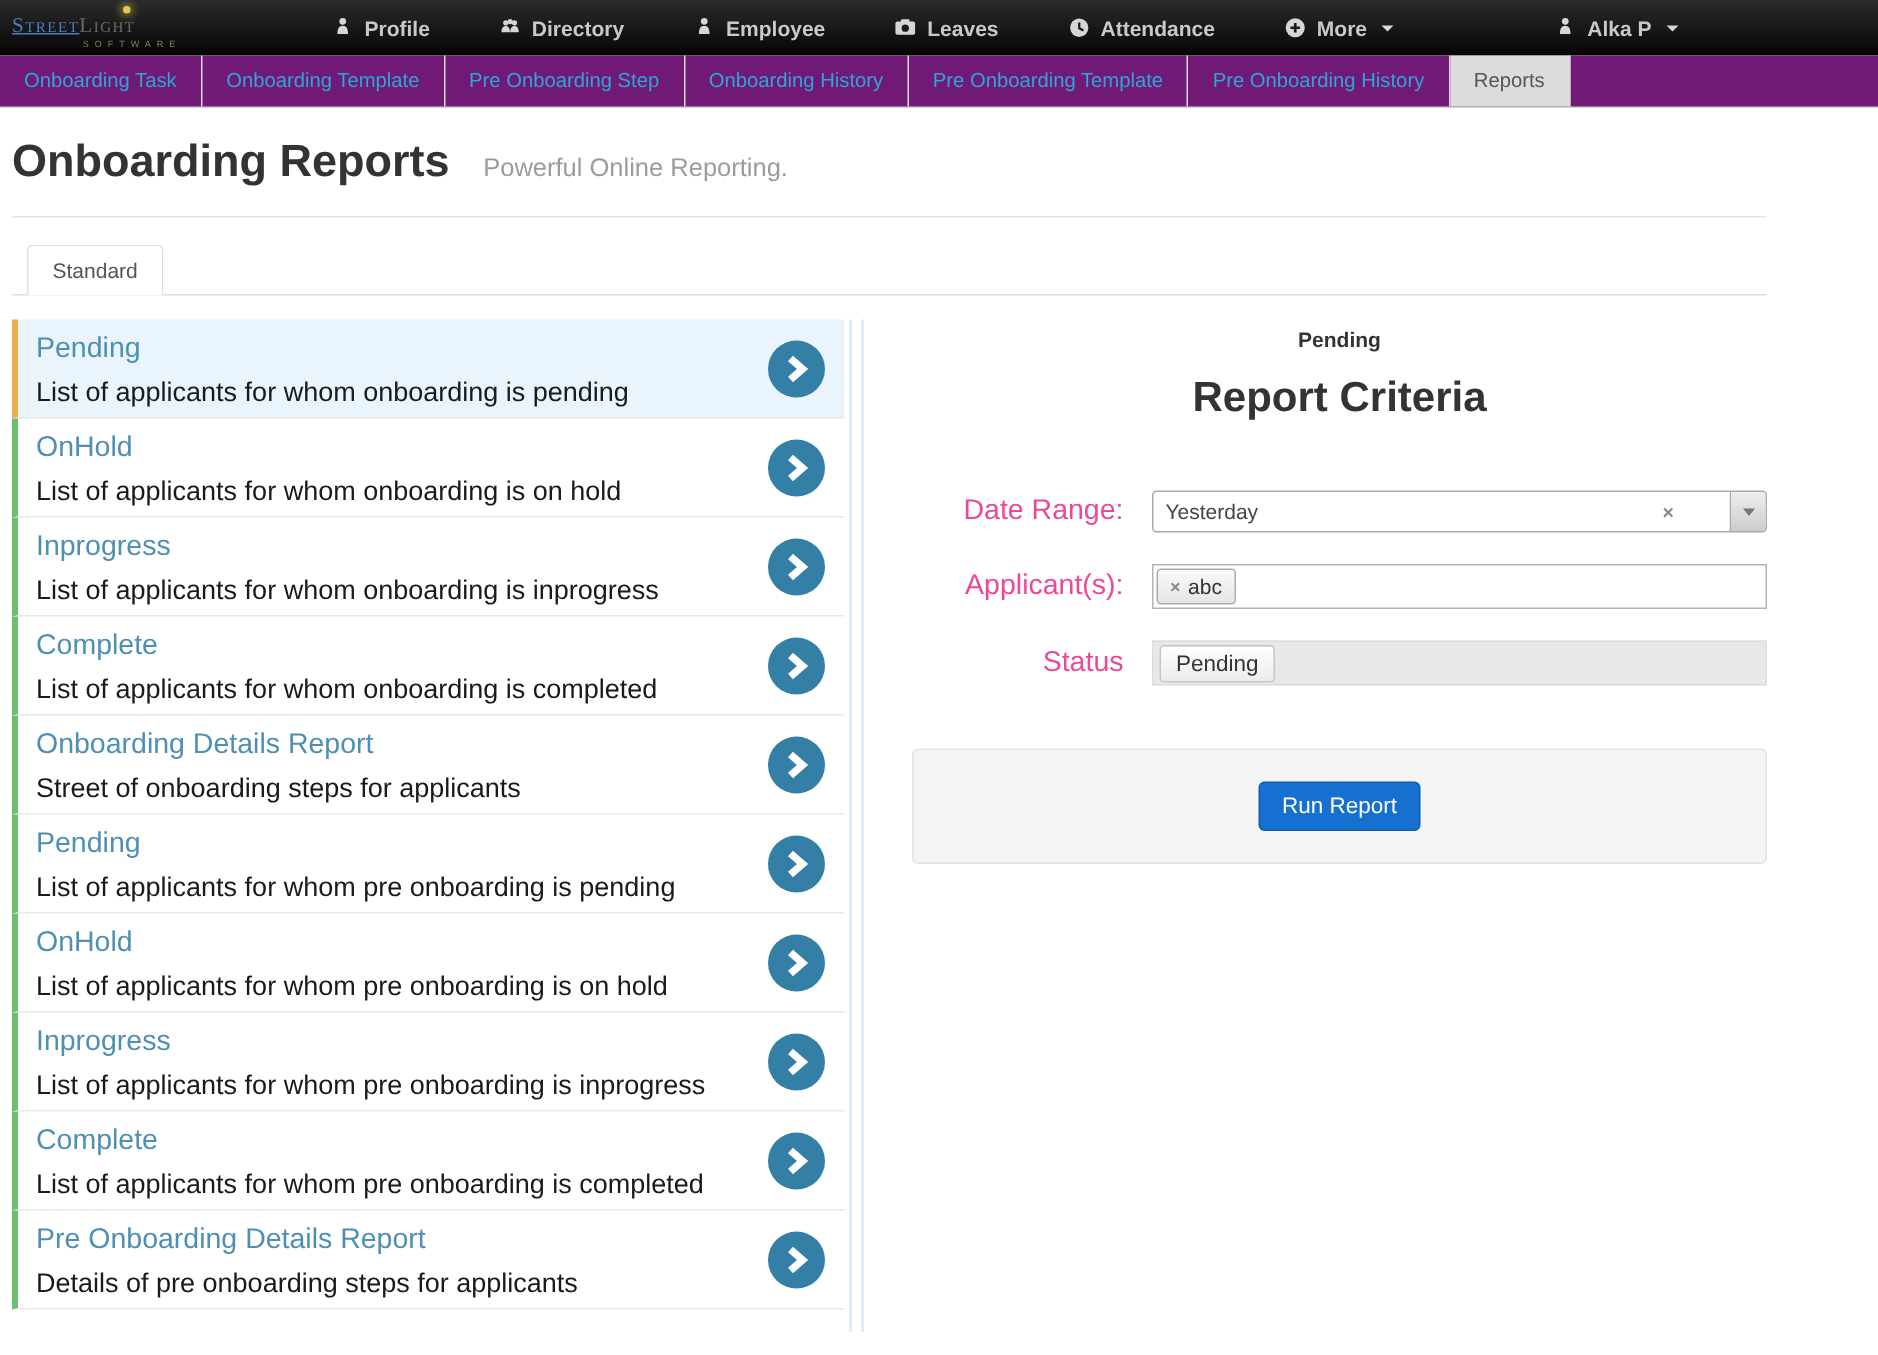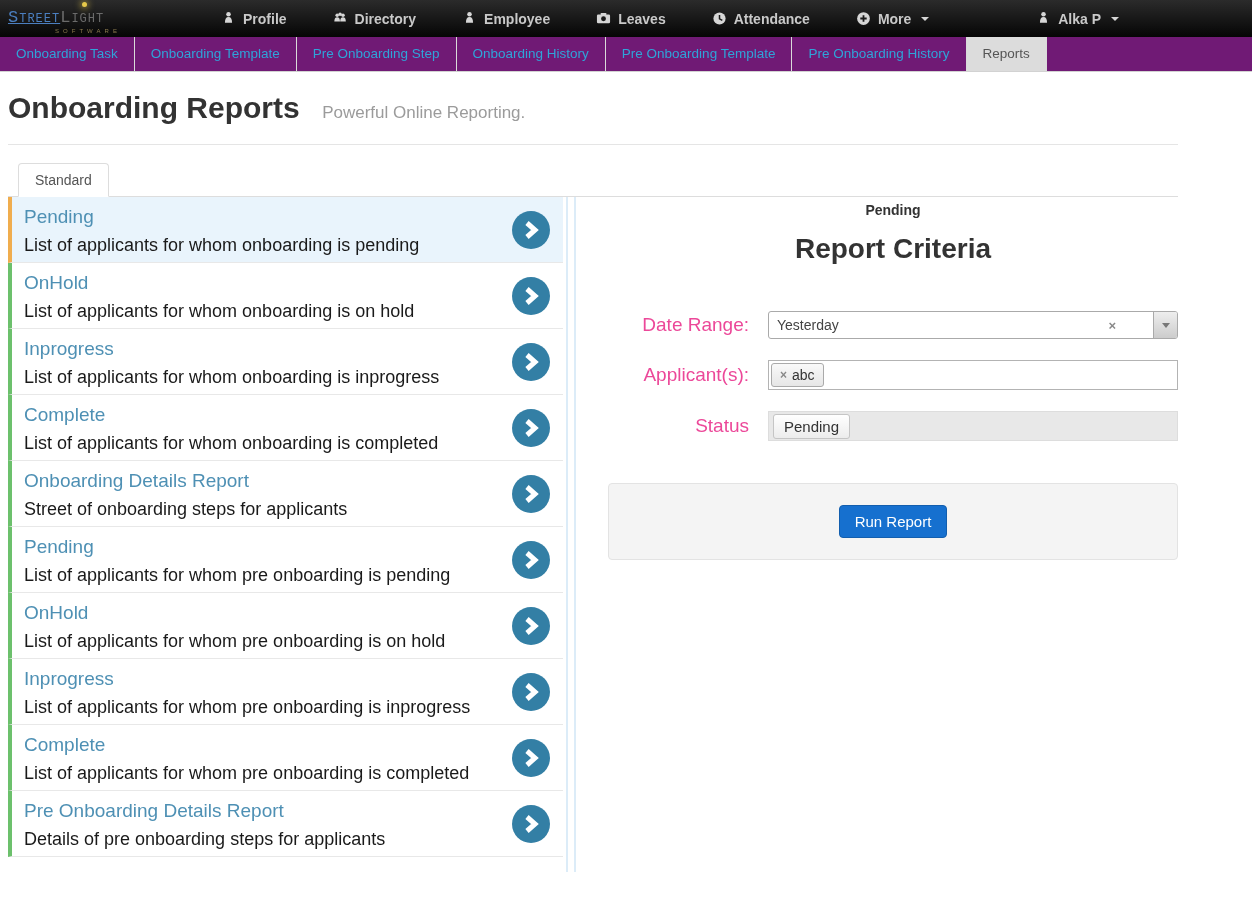--- a/index.html
+++ b/index.html
@@ -5,21 +5,21 @@
   * { margin:0; padding:0; box-sizing:border-box; }
   html,body { width:1252px; height:903px; background:#fff; overflow:hidden;
               font-family:"Liberation Sans", sans-serif; }
 
   
   .navbar { height:37px; background:linear-gradient(#2b2b2b,#050505);
             display:flex; align-items:center; color:#ccc; }
   .logo { position:relative; width:160px; margin-left:8px; cursor:pointer; line-height:1; }
   .logo-lamp { position:absolute; left:74px; top:-1px; width:5px; height:5px;
                background:#e6c94a; border-radius:50%; box-shadow:0 0 6px 2px rgba(230,201,74,.5); }
-  .logo-line1 { font-family:Liberation Mono, monospace; font-size:17px; letter-spacing:1px;
+  .logo-line1 { font-family:Liberation Serif, serif; font-size:14px; letter-spacing:1px;
                 padding-top:6px; white-space:nowrap; }
   .logo-street { color:#4b7fc0; text-decoration:underline; font-variant:small-caps; }
   .logo-light  { color:#6b6b6b; font-variant:small-caps; }
   .logo-sub { font-size:6px; letter-spacing:4px; color:#8d7c4e; text-align:center; margin-top:2px; }
   .nav-items { display:flex; align-items:center; margin-left:30px; }
   .nav-item { display:flex; align-items:center; gap:7px; padding:0 23px; height:37px;
               font-size:14px; font-weight:bold; color:#c9c9c9; cursor:pointer; white-space:nowrap; }
   .nav-item svg { width:15px; height:15px; fill:#d6d6d6; }
   .nav-user { margin-left:auto; margin-right:110px; }
   .caret { display:inline-block; width:0; height:0; border-left:4px solid transparent;
@@ -38,21 +38,21 @@
   .page-sub { font-size:17px; color:#9b9b9b; margin-left:18px; }
   .head-rule { border:none; border-top:1px solid #e5e5e5; margin-top:19px; }
 
   
   .view-tabs { margin-top:17px; border-bottom:1px solid #ddd; height:35px; }
   .vtab { display:inline-block; padding:8px 16px; font-size:14px; color:#555; background:#fff;
           border:1px solid #ddd; border-bottom:1px solid #fff; border-radius:4px 4px 0 0;
           position:relative; top:1px; margin-left:10px; cursor:pointer; }
 
   
-  .main { display:flex; }
+  .main { display:flex; margin-top:16px; }
   .list-col { width:555px; }
   .report-item { position:relative; height:66px; padding:9px 62px 0 12px;
                  border-left:4px solid #6cc06c; border-bottom:1px solid #e8e8e8; cursor:pointer; }
   .report-item.selected { background:#e9f4fc; border-left-color:#f0ad4e; }
   .ri-title { font-size:19px; color:#4e90b4; margin-bottom:7px; }
   .ri-desc { font-size:18px; color:#1a1a1a; }
   .ri-go { position:absolute; right:13px; top:50%; transform:translateY(-50%);
            width:38px; height:38px; background:#337fa5; border-radius:50%;
            display:flex; align-items:center; justify-content:center; }
   .ri-go svg { width:16px; height:18px; }

